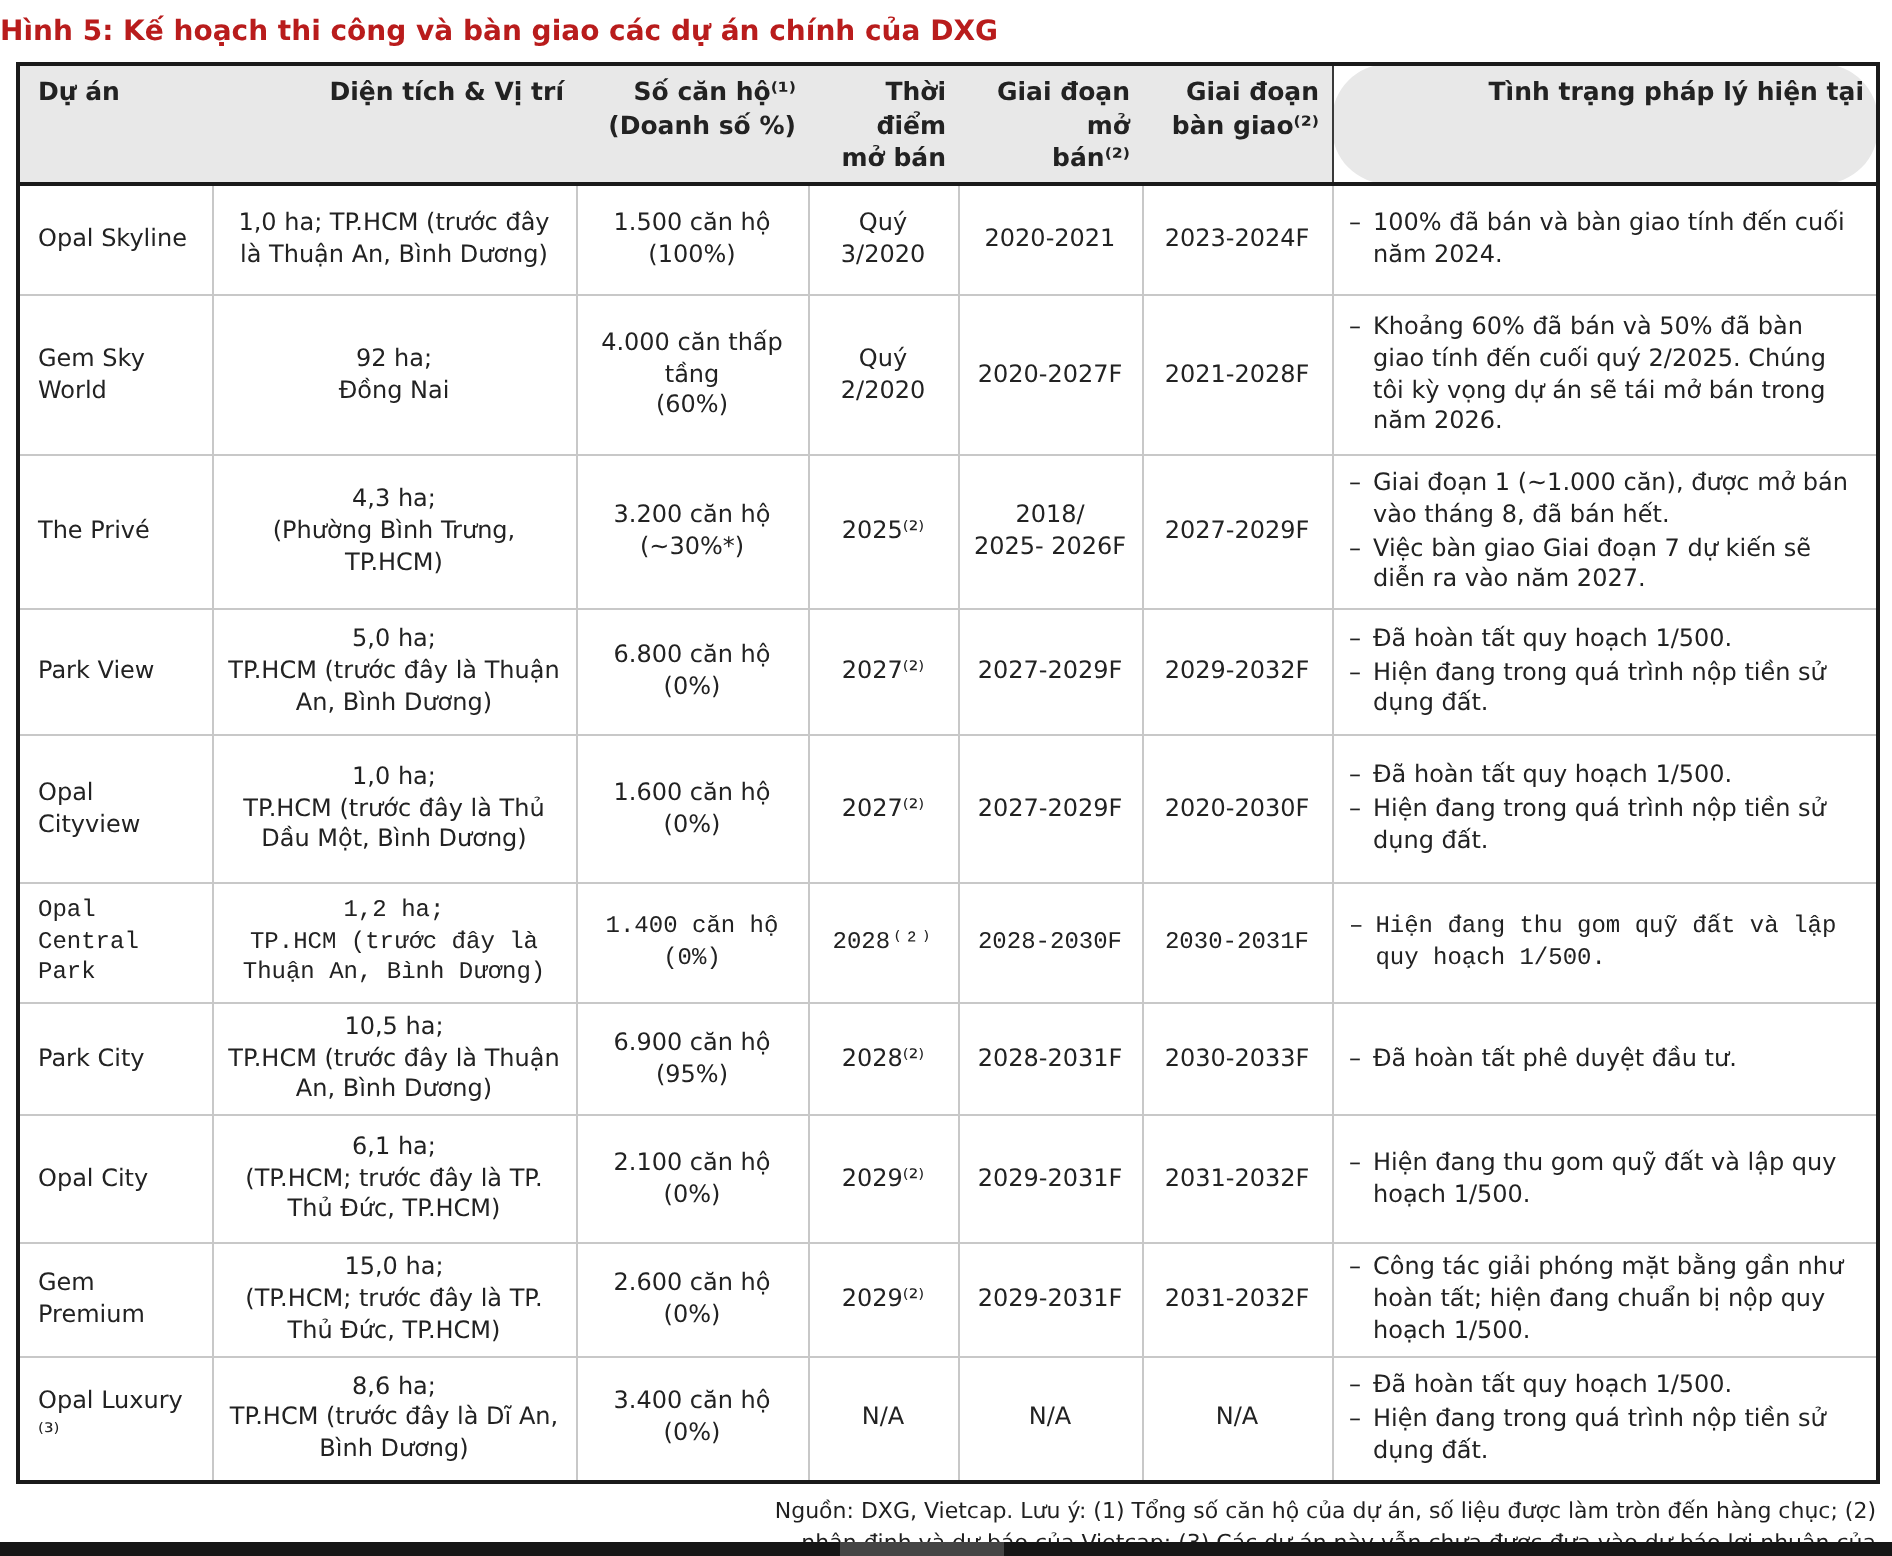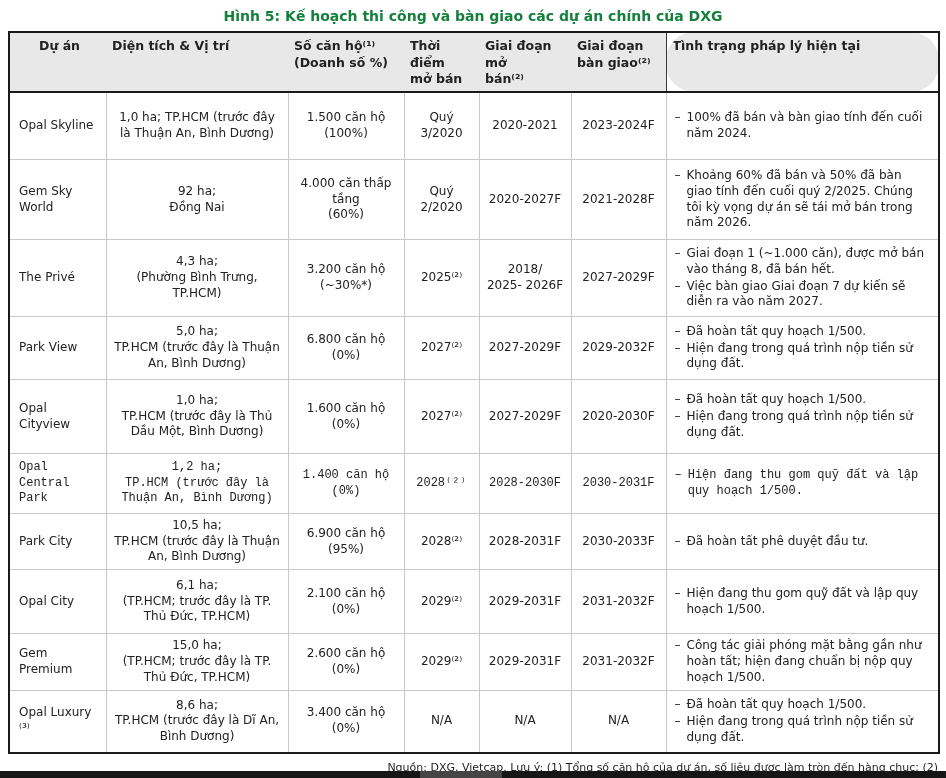--- a/index.html
+++ b/index.html
@@ -5,24 +5,23 @@
   html, body { margin:0; padding:0; }
   body {
     width:946px; height:778px;
     background:#ffffff;
     font-family:"DejaVu Sans","Liberation Sans",sans-serif;
     color:#222222;
     position:relative;
     overflow:hidden;
   }
   .title {
-    text-align:center;
     font-weight:bold;
     font-size:14px;
-    color:#15803d;
+    color:#b91c1c;
     padding:8px 0 7px 0;
   }
   table.projects {
     border-collapse:collapse;
     table-layout:fixed;
     width:930px;
     margin:0 8px;
     border:2px solid #1a1a1a;
   }
   th, td {
@@ -31,25 +30,25 @@
     line-height:1.32;
     padding:3px 6px;
     vertical-align:middle;
     overflow:hidden;
   }
   thead th {
     background:var(--header-bg, #e8e8e8);
     border-bottom:2px solid #1a1a1a;
     font-weight:bold;
     vertical-align:top;
-    text-align:left;
+    text-align:right;
     padding-top:5px;
     font-size:12.5px;
   }
-  thead th.col1 { text-align:center; padding-left:9px; }
+  thead th.col1 { text-align:left; padding-left:9px; }
   thead th.col7 { border-left:1.5px solid #3a3a3a;border-radius:28px; }
   tbody td { border:1px solid #c8c8c8; text-align:center; }
   tbody td.col1 { text-align:left; padding-left:9px; }
   tbody td.col7 { text-align:left; border-left:1px solid #9a9a9a; padding-left:8px; padding-right:8px; }
   .legal-item { display:flex; gap:6px; margin:1px 0; }
   .legal-item .dash { flex:0 0 auto; }
   .legal-item .txt { flex:1 1 auto; }
   .footer-note {
     width:560px;
     margin:6px 8px 0 auto;
@@ -91,21 +90,21 @@
         <th class="col4">Thời điểm
 mở bán</th>
         <th class="col5">Giai đoạn mở
 bán⁽²⁾</th>
         <th class="col6">Giai đoạn
 bàn giao⁽²⁾</th>
         <th class="col7">Tình trạng pháp lý hiện tại</th>
       </tr>
   </thead>
   <tbody>
-      <tr style="height: 68px;">
+      <tr style="height: 56px;">
         <td class="col1">Opal Skyline</td>
         <td class="col2">1,0 ha; TP.HCM (trước đây là Thuận An, Bình Dương)</td>
         <td class="col3">1.500 căn hộ
 (100%)</td>
         <td class="col4">Quý
 3/2020</td>
         <td class="col5">2020-2021</td>
         <td class="col6">2023-2024F</td>
         <td class="col7"><div class="legal-item"><span class="dash">–</span><span class="txt">100% đã bán và bàn giao tính đến cuối năm 2024.</span></div></td>
       </tr>

